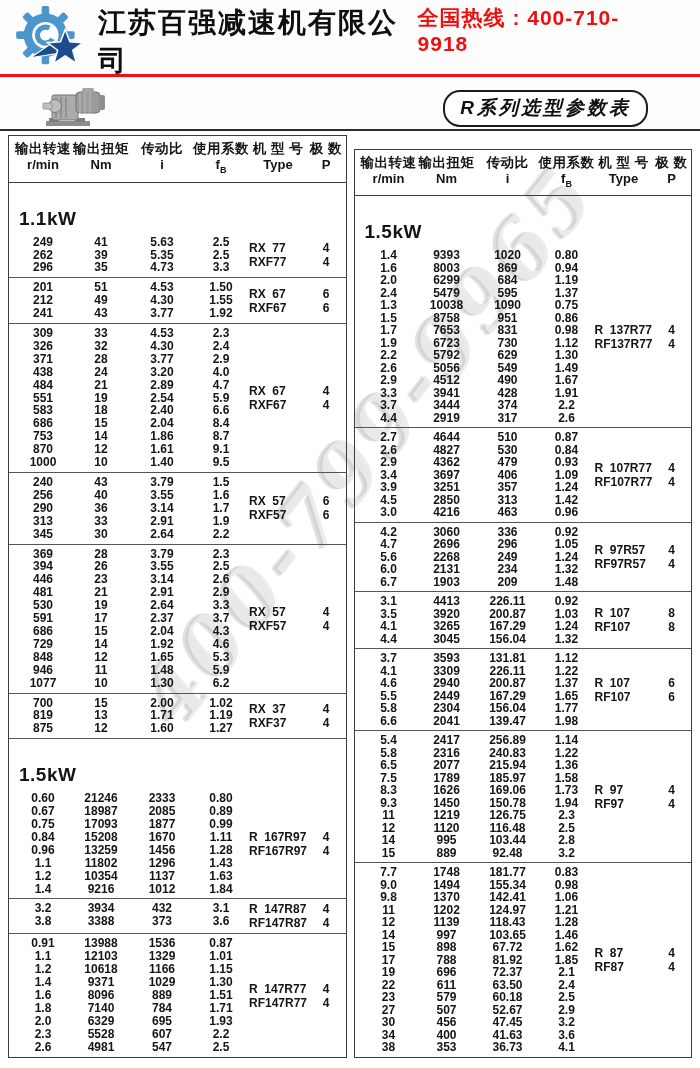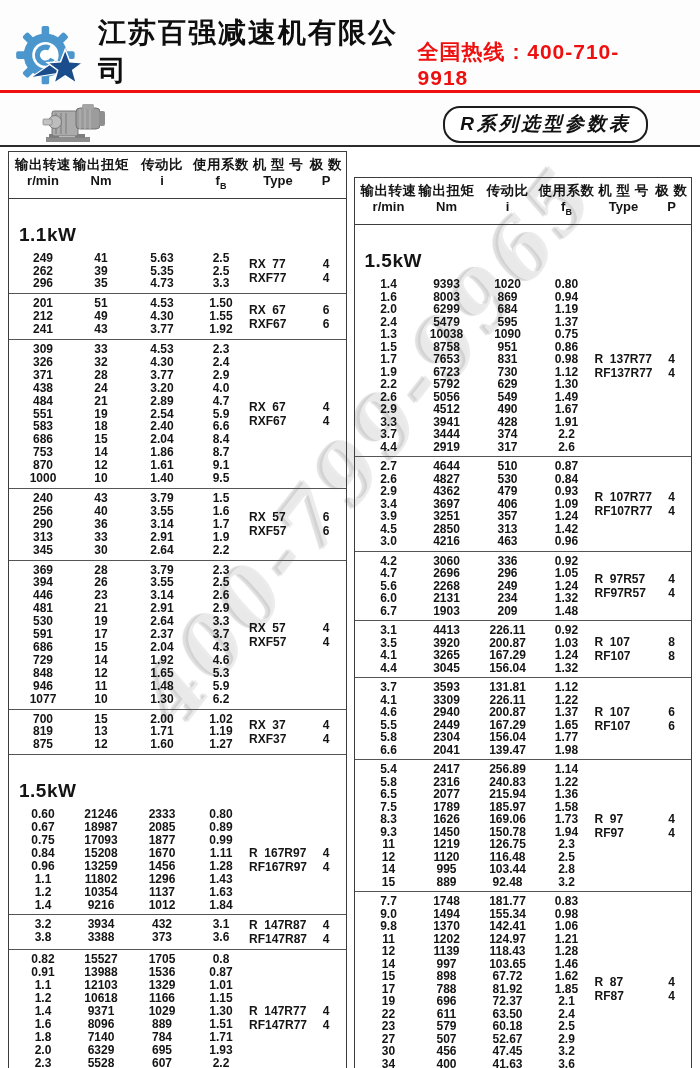--- a/index.html
+++ b/index.html
@@ -3,21 +3,21 @@
 <meta charset="utf-8">
 <style>
   * { margin:0; padding:0; box-sizing:border-box; }
   html,body { width:700px; }
   body {
     width:700px; height:1068px; position:relative; overflow:hidden;
     background:#fff; color:#141414;
     font-family:"Liberation Sans","DejaVu Sans",sans-serif;
   }
   
-  .top-header { height:90px; display:flex; align-items:flex-end; padding:4px 10px 0 12px; background:#fdfdfd; }
+  .top-header { height:74px; display:flex; align-items:flex-start; padding:4px 10px 0 12px; background:#fdfdfd; }
   .logo { width:80px; height:66px; flex:0 0 auto; }
   .company-name { font-size:28px; font-weight:bold; letter-spacing:2px; color:#0e0e0e; margin-left:6px; }
   .hotline { margin-left:auto; margin-right:28px; font-size:21px; font-weight:bold; color:#ee0f0f; letter-spacing:1px; }
   .red-line { height:3px; background:#f01010; width:100%; }
   
   .subheader { height:52px; position:relative; background:#fdfdfd; }
   .gearmotor { position:absolute; left:42px; top:7px; width:68px; height:46px; }
   .series-badge {
     position:absolute; right:52px; top:13px;
     border:2px solid #1c1c1c; border-radius:17px; padding:3px 15px 4px;
@@ -530,26 +530,20 @@
           <div class="trow">
             <span class="tname">RF147R87</span>
             <span class="tp">4</span>
           </div>
         </div>
       </div>
       <div class="gsep"></div>
       <div class="group">
         <div class="vals">
           <div class="vrow">
-            <span class="vcell c0">0.82</span>
-            <span class="vcell c1">15527</span>
-            <span class="vcell c2">1705</span>
-            <span class="vcell c3">0.8</span>
-          </div>
-          <div class="vrow">
             <span class="vcell c0">0.91</span>
             <span class="vcell c1">13988</span>
             <span class="vcell c2">1536</span>
             <span class="vcell c3">0.87</span>
           </div>
           <div class="vrow">
             <span class="vcell c0">1.1</span>
             <span class="vcell c1">12103</span>
             <span class="vcell c2">1329</span>
             <span class="vcell c3">1.01</span>

